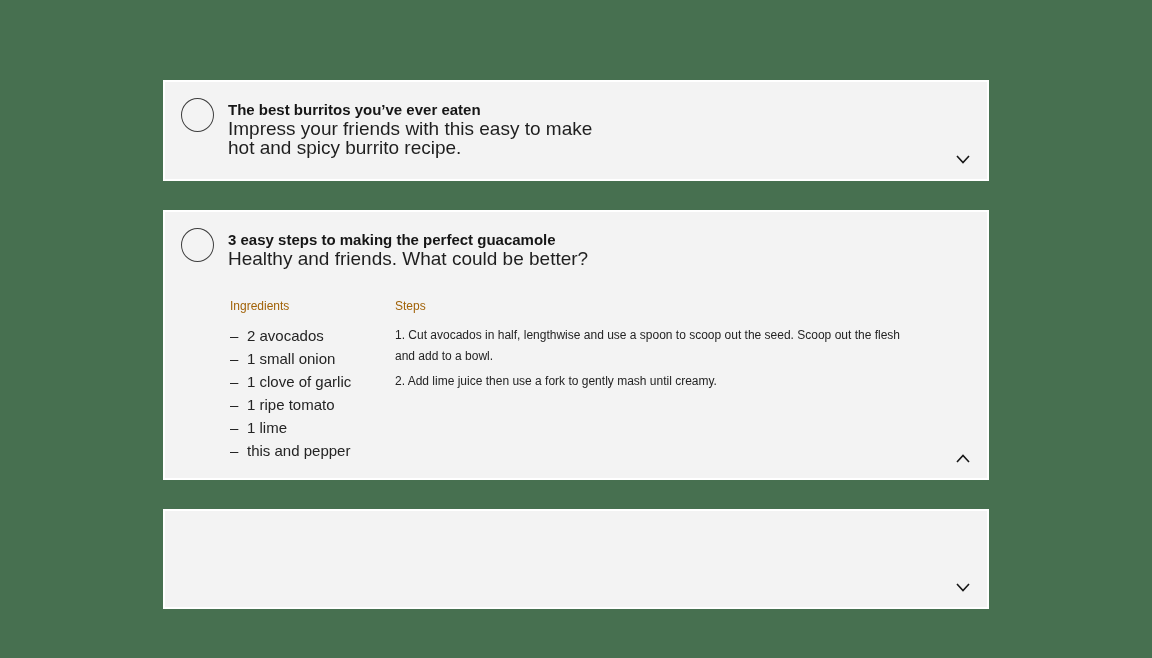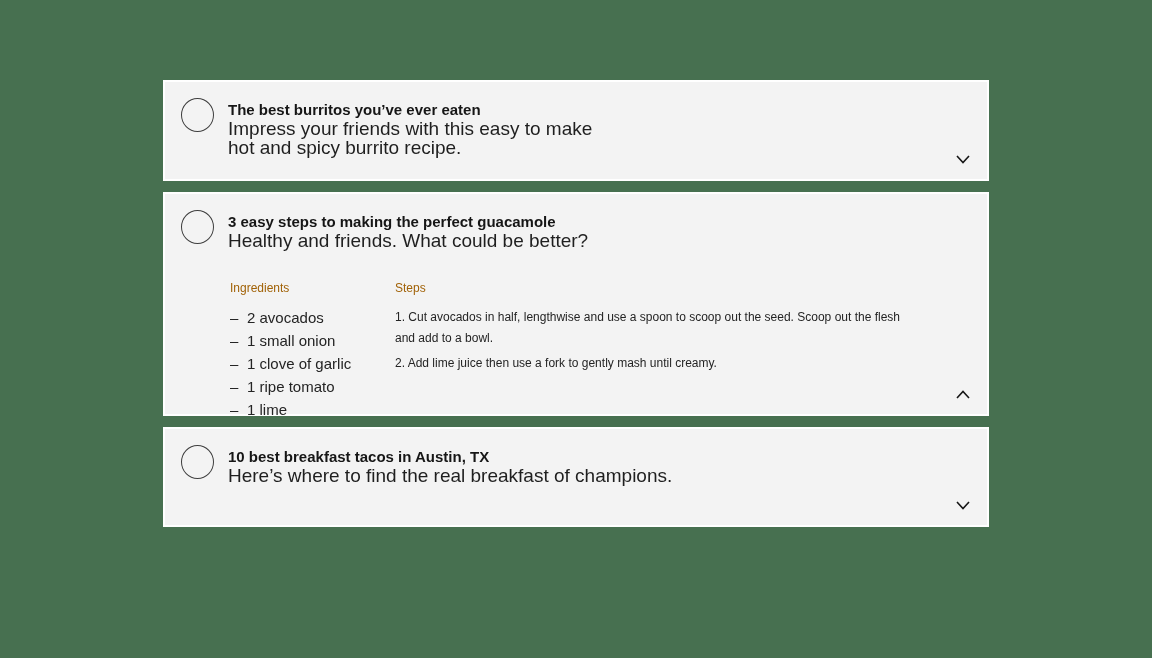--- a/index.html
+++ b/index.html
@@ -11,30 +11,30 @@
     overflow: hidden;
     position: relative;
   }
   .stack {
     position: absolute;
     left: 163px;
     top: 80px;
     width: 826px;
     display: flex;
     flex-direction: column;
-    gap: 11px;
+    gap: 29px;
   }
   .card {
     position: relative;
     background: #f3f3f3;
     border: 2px solid #ffffff;
     height: 101px;
     padding: 14px 16px;
   }
-  .card.expanded { height: 224px; }
+  .card.expanded { height: 270px; }
   .card.last { height: 100px; }
   .header { display: flex; align-items: flex-start; }
   .avatar {
     width: 33px;
     height: 34px;
     border: 1.7px solid #3d3d3d;
     border-radius: 50%;
     flex: none;
     margin-top: 2px;
     background: transparent;
@@ -168,27 +168,20 @@
     <button class="chevron-btn up">
       <span>
         <svg width="14" height="9" viewBox="0 0 14 9">
           <polyline points="1,1 7,7.5 13,1" fill="none" stroke="#161616" stroke-width="1.6"></polyline>
         </svg>
       </span>
     </button>
   </div>
 
   <div class="card last" style="background: rgb(243, 243, 243); border-color: rgb(255, 255, 255);">
-    <div class="header">
-      <div class="avatar"></div>
-      <div class="head-text">
-        <div class="title">10 best breakfast tacos in Austin, TX</div>
-        <div class="subtitle">Here’s where to find the real breakfast of champions.</div>
-      </div>
-    </div>
     <button class="chevron-btn">
       <span>
         <svg width="14" height="9" viewBox="0 0 14 9">
           <polyline points="1,1 7,7.5 13,1" fill="none" stroke="#161616" stroke-width="1.6"></polyline>
         </svg>
       </span>
     </button>
   </div>
 
 </div>

